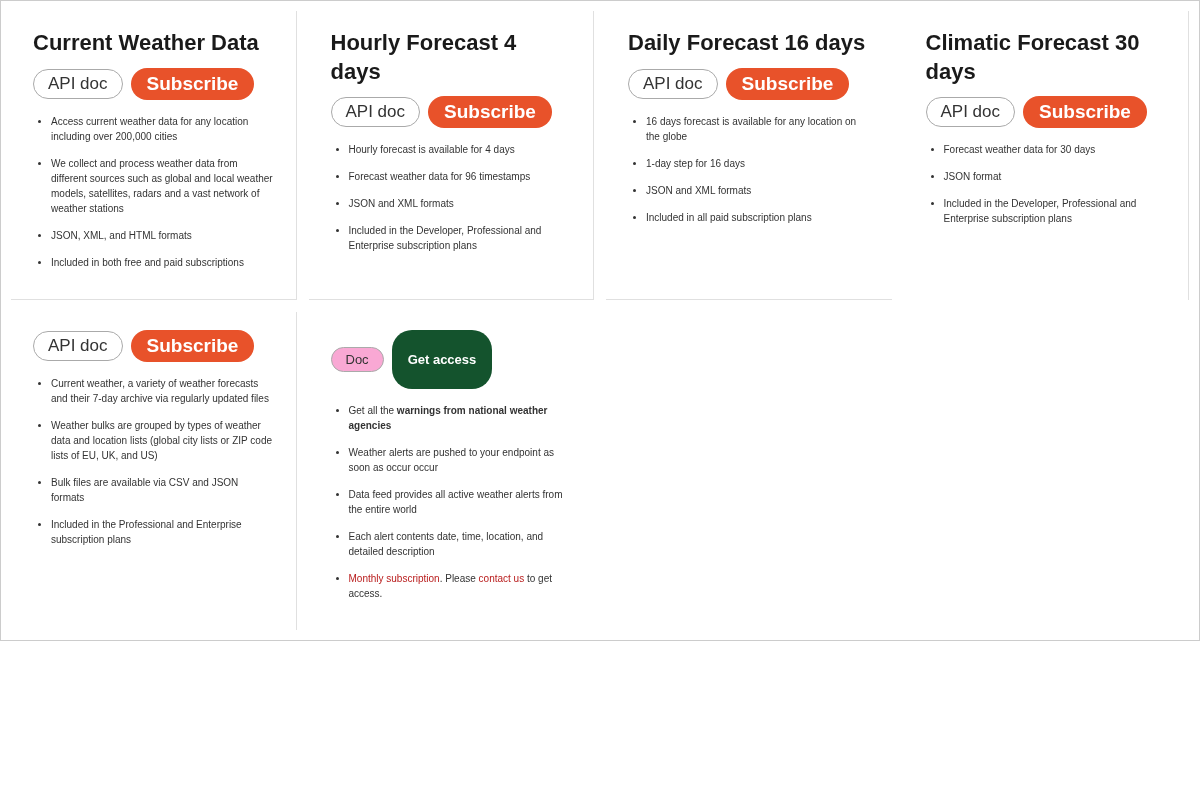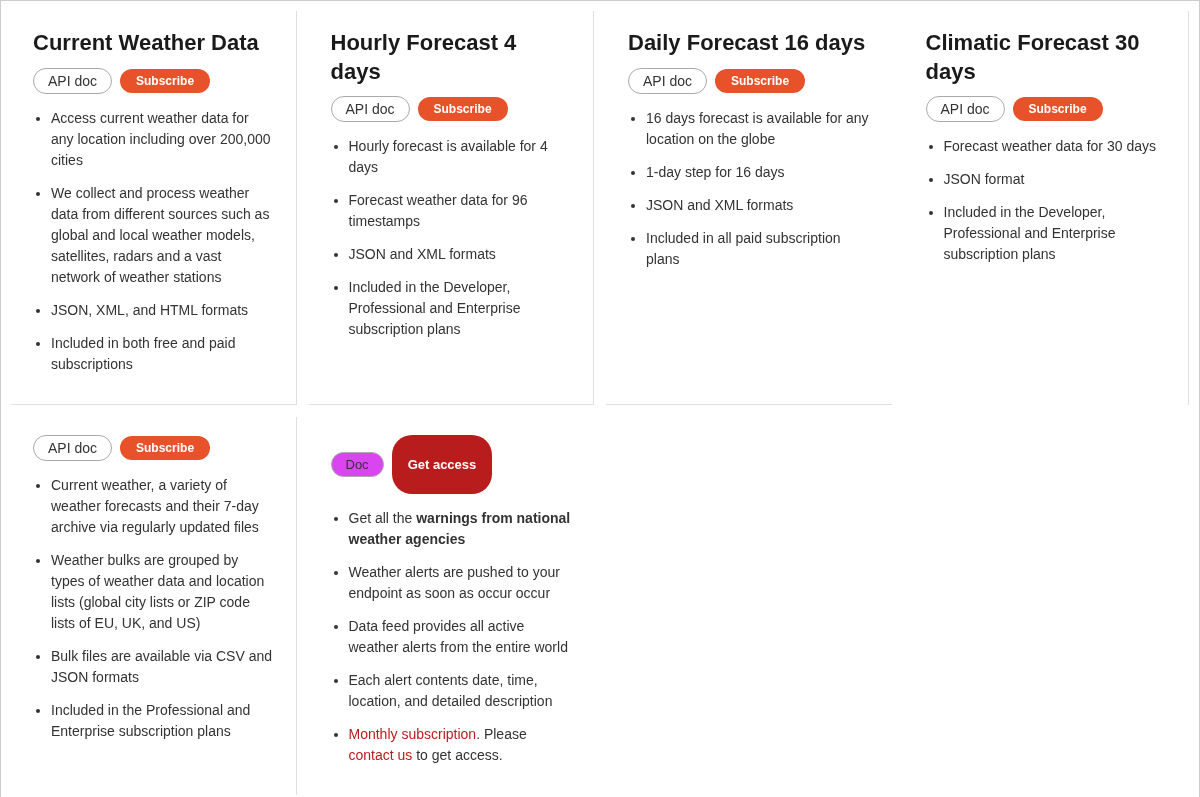--- a/index.html
+++ b/index.html
@@ -45,60 +45,60 @@
       align-items: center;
       gap: 8px;
       margin-bottom: 14px;
     }
     .btn-api {
       border: 1.5px solid #aaa;
       background: #fff;
       color: #333;
       border-radius: 20px;
       padding: 4px 14px;
-      font-size: 14px;
+      font-size: 17px;
       cursor: pointer;
     }
     .btn-subscribe {
       background: #e8522a;
       color: #fff;
       border: none;
       border-radius: 20px;
       padding: 5px 16px;
-      font-size: 12px;
+      font-size: 19px;
       font-weight: bold;
       cursor: pointer;
     }
     .btn-doc {
       border: 1.5px solid #aaa;
-      background: #d946ef;
+      background: #f9a8d4;
       color: #333;
       border-radius: 20px;
       padding: 4px 14px;
       font-size: 13px;
       cursor: pointer;
     }
     .btn-get-access {
-      background: #b91c1c;
+      background: #14532d;
       color: #fff;
       border: none;
       border-radius: 20px;
       padding: 22px 16px;
       font-size: 13px;
       font-weight: bold;
       cursor: pointer;
     }
     .feature-list {
       list-style: disc;
       padding-left: 18px;
     }
     .feature-list li {
       margin-bottom: 5px;
       color: #333;
-      font-size: 14px;
+      font-size: 10px;
       margin-top: 12px;
     }
     .feature-list li b {
       font-weight: bold;
     }
     .link-orange {
       color: #b91c1c;
       text-decoration: none;
       cursor: pointer;
     }

